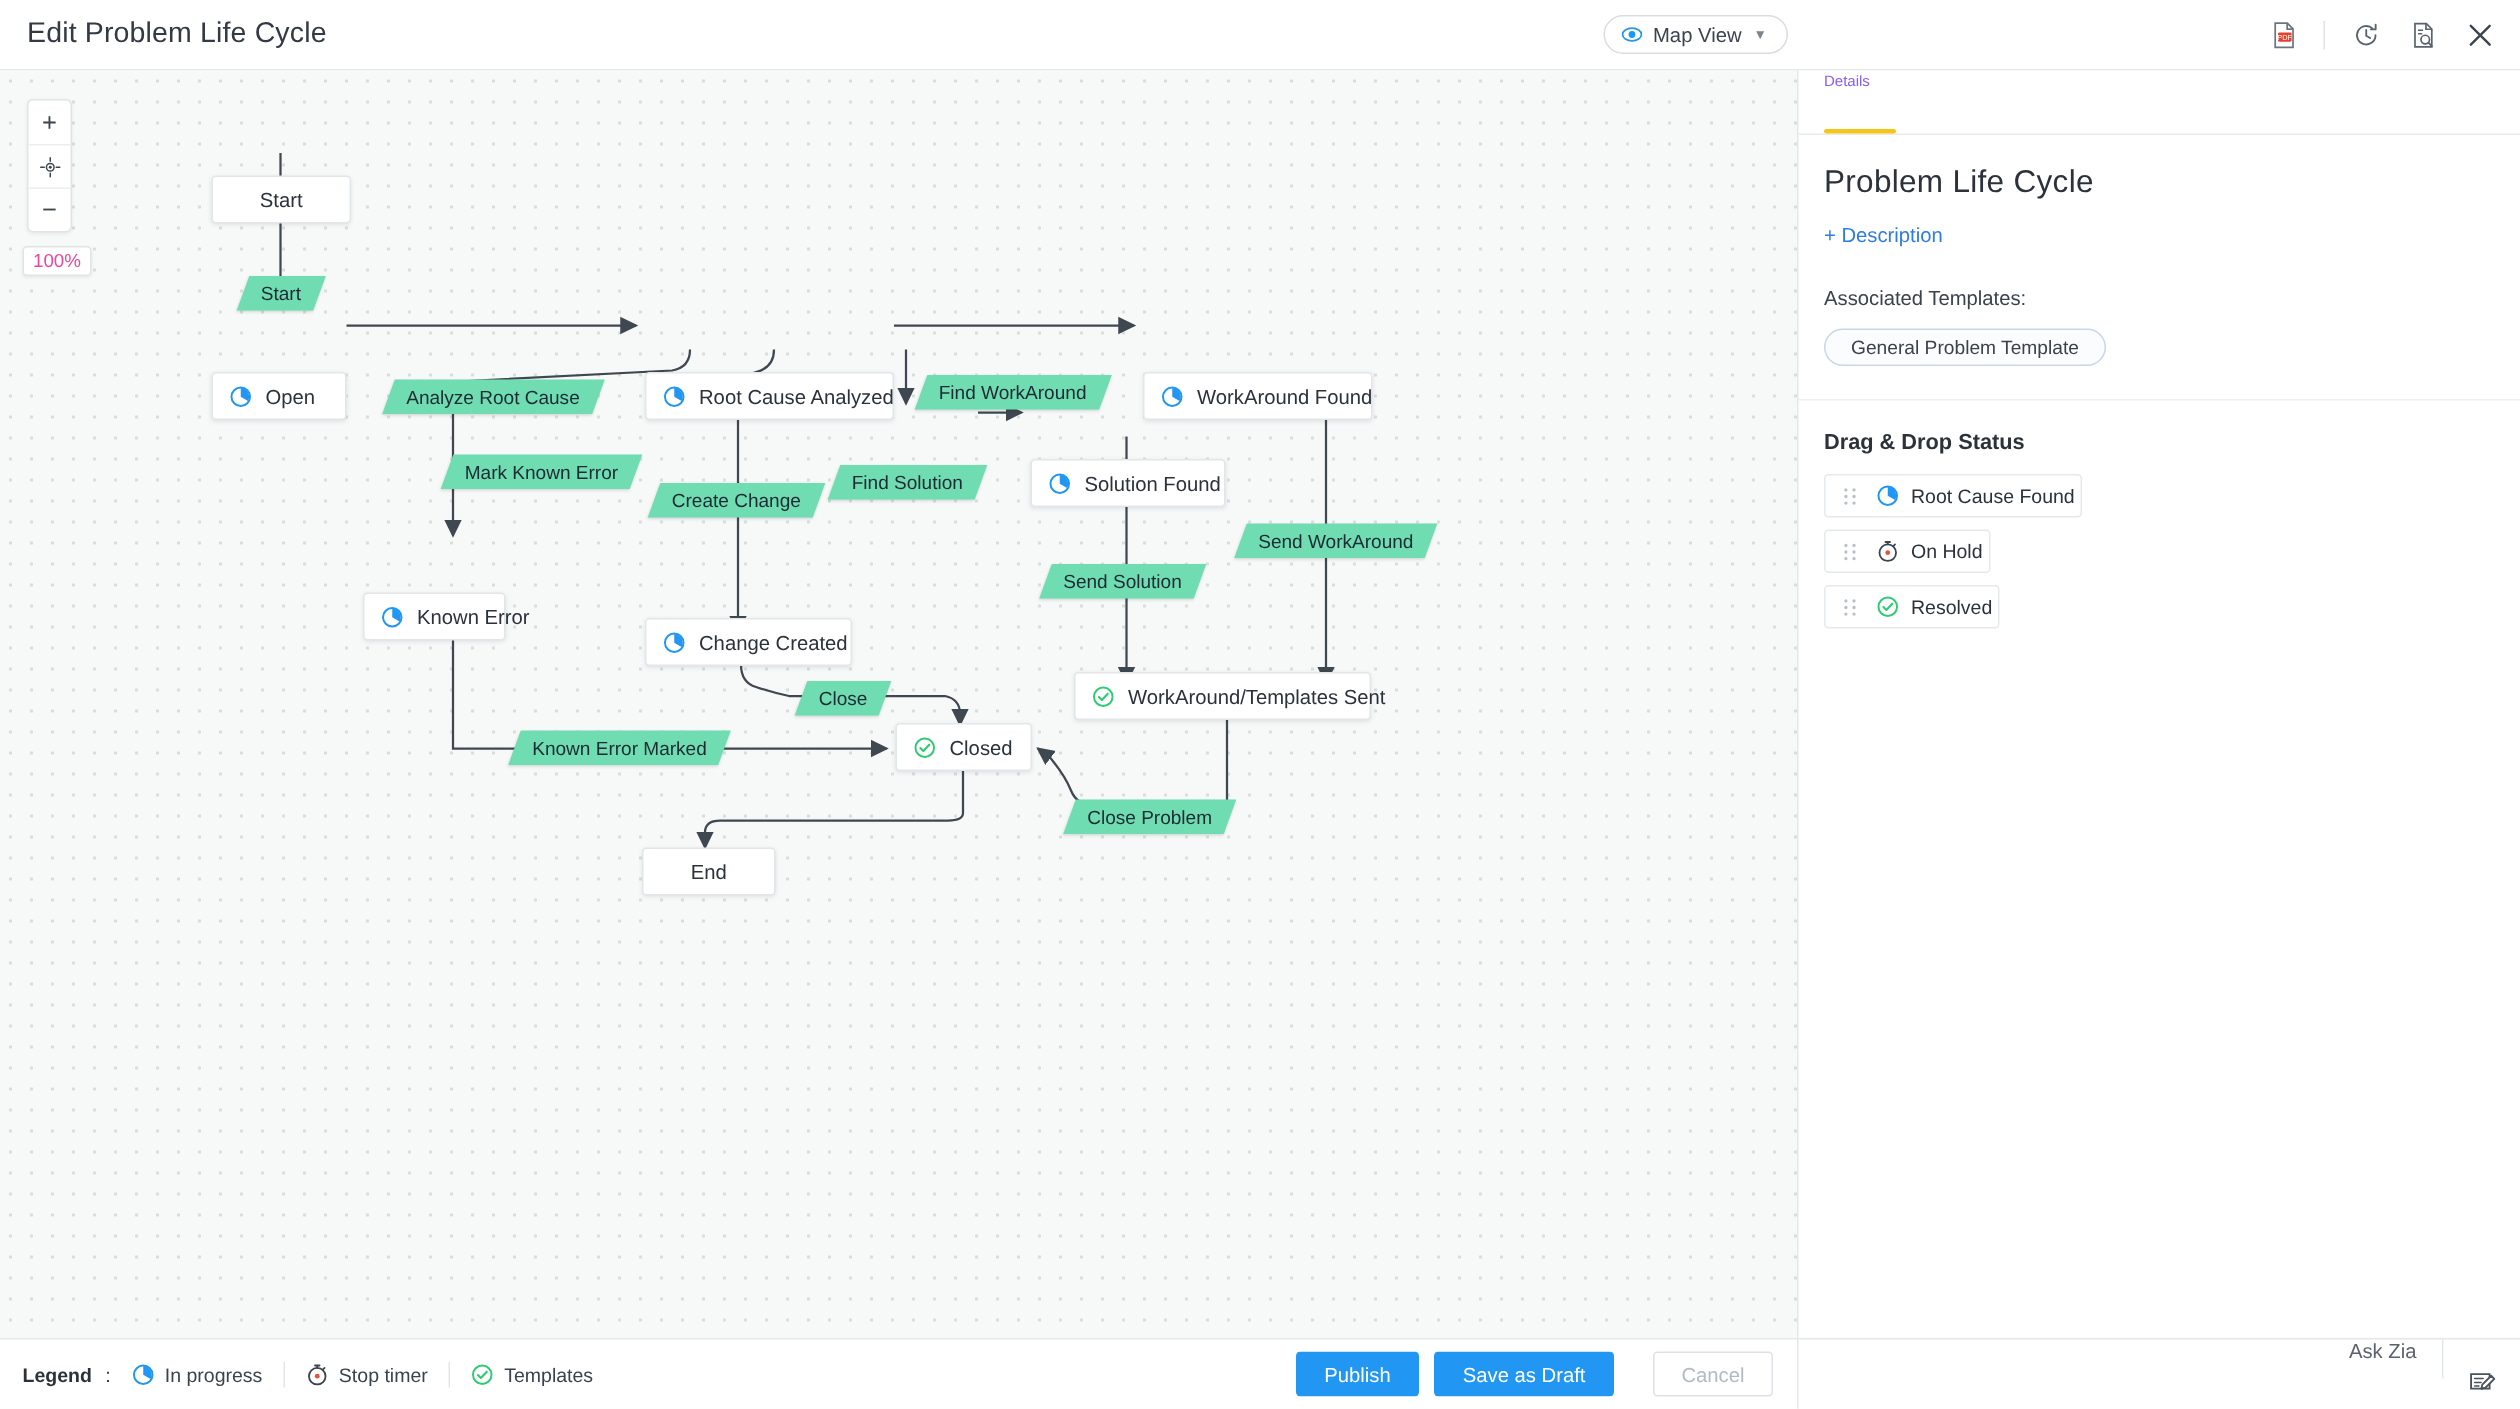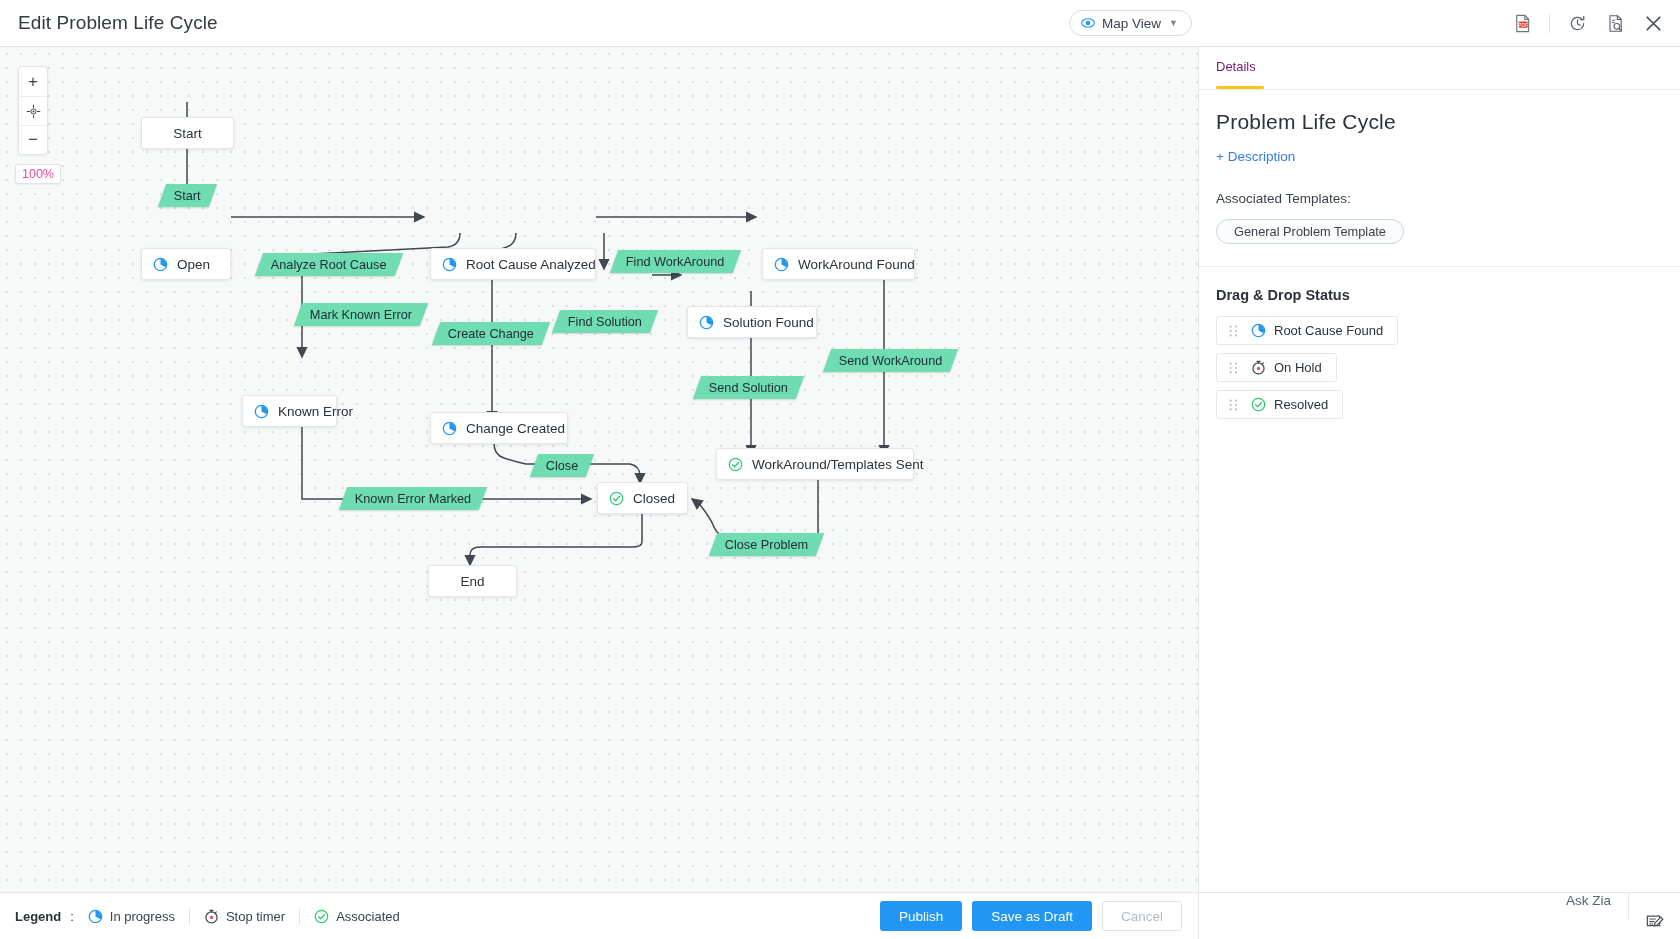--- a/index.html
+++ b/index.html
@@ -88,21 +88,21 @@
   }
   .trans > span { transform: skewX(20deg); display: block; }
 
   
   .panel {
     position: absolute; top: 47px; left: 1198px; width: 482px; height: 892px;
     background: #fff; border-left: 1px solid #e4e7ea;
   }
   .tabbar { height: 43px; border-bottom: 1px solid #e8ebee; position: relative; }
   .tab {
-    position: absolute; left: 17px; top: 12px; font-size: 13px; color: #701a75;
+    position: absolute; left: 17px; top: 2px; font-size: 10px; color: #8b5cf6;
     cursor: pointer;
   }
   .tab-underline {
     position: absolute; left: 17px; top: 39px; width: 48px; height: 3px;
     background: #f5c518; border-radius: 2px;
   }
   .panel-body { padding: 20px 17px 0 17px; }
   .panel-title { font-size: 21px; font-weight: 400; color: #2c323a; letter-spacing: .2px; }
   .desc-link { margin-top: 15px; font-size: 13.5px; color: #2f7de1; cursor: pointer; }
   .assoc-label { margin-top: 27px; font-size: 13.5px; color: #3a424c; }
@@ -110,21 +110,21 @@
     margin-top: 13px; display: inline-flex; align-items: center; justify-content: center;
     height: 25px; padding: 0 17px; border: 1px solid #c9d5e8; border-radius: 13px;
     background: #fbfcfe; font-size: 12.8px; color: #3a424c; cursor: pointer;
   }
   .panel-sep { margin: 22px -17px 0 -17px; height: 1px; background: #eceff2; }
   .dd-title { margin-top: 20px; font-size: 14.5px; font-weight: bold; color: #2c323a; }
   .dd-list { margin-top: 13px; }
   .dd-item {
     display: flex; align-items: center; height: 29px; margin-bottom: 8px;
     border: 1px solid #e6e9ec; border-radius: 3px; background: #fff;
-    width: max-content; min-width: 108px; padding-right: 14px;
+    width: max-content; min-width: 108px; padding-right: 4px;
     font-size: 13px; color: #2b323b; cursor: grab;
   }
   .grip { width: 9px; height: 12px; margin: 0 13px 0 12px; flex: none; }
   .dd-item .nic { margin-right: 8px; width: 15px; height: 15px; flex: none; }
 
   
   .footer {
     position: absolute; top: 892px; left: 0; width: 1198px; height: 47px;
     background: #fff; border-top: 1px solid #e4e7ea;
     display: flex; align-items: center;
@@ -135,21 +135,21 @@
   .legend-item { display: flex; align-items: center; gap: 7px; font-size: 13px; color: #3a424c; }
   .legend-div { width: 1px; height: 17px; background: #e1e5e9; margin: 0 14px; }
   .legend-item .nic { width: 15px; height: 15px; }
   .footer-btns { margin-left: auto; margin-right: 16px; display: flex; align-items: center; gap: 10px; }
   .btn {
     height: 30px; padding: 0 18px; border-radius: 3px; font-size: 13.5px;
     display: flex; align-items: center; justify-content: center; cursor: pointer;
     border: 1px solid transparent;
   }
   .btn.primary { background: #2196f3; color: #fff; }
-  .btn.ghost { background: #fff; color: #b4bac1; border-color: #dde1e5; }
+  .btn.ghost { background: #fff; color: #b4bac1; border-color: #dde1e5; margin-left: 16px; }
 
   .askzia-bar {
     position: absolute; top: 892px; left: 1198px; width: 482px; height: 59px;
     background: #fff; border-top: 1px solid #e4e7ea; border-left: 1px solid #e4e7ea;
     display: flex; justify-content: flex-end;
   }
   .askzia { font-size: 13.5px; color: #5a636d; padding: 0 17px; cursor: pointer; }
   .azdiv { width: 1px; height: 26px; background: #e4e7ea; }
   .az-ic { padding: 0 16px; cursor: pointer; display: flex; align-items: center; }
 </style>
@@ -455,21 +455,21 @@
           <circle cx="8" cy="9" r="1.7" fill="#e8513c"></circle>
         </svg>
         <span>Stop timer</span>
       </div>
       <div class="legend-div"></div>
       <div class="legend-item">
         <svg class="nic" viewBox="0 0 16 16">
           <circle cx="8" cy="8" r="6.6" fill="#fff" stroke="#2ecc71" stroke-width="1.4"></circle>
           <path d="M4.9 8.2 L7 10.3 L11.2 5.8" fill="none" stroke="#2ecc71" stroke-width="1.5" stroke-linecap="round" stroke-linejoin="round"></path>
         </svg>
-        <span>Associated</span>
+        <span>Templates</span>
       </div>
     </div>
 
     <div class="footer-btns">
       <div class="btn primary">Publish</div>
       <div class="btn primary">Save as Draft</div>
       <div class="btn ghost">Cancel</div>
     </div>
   </div>
 

